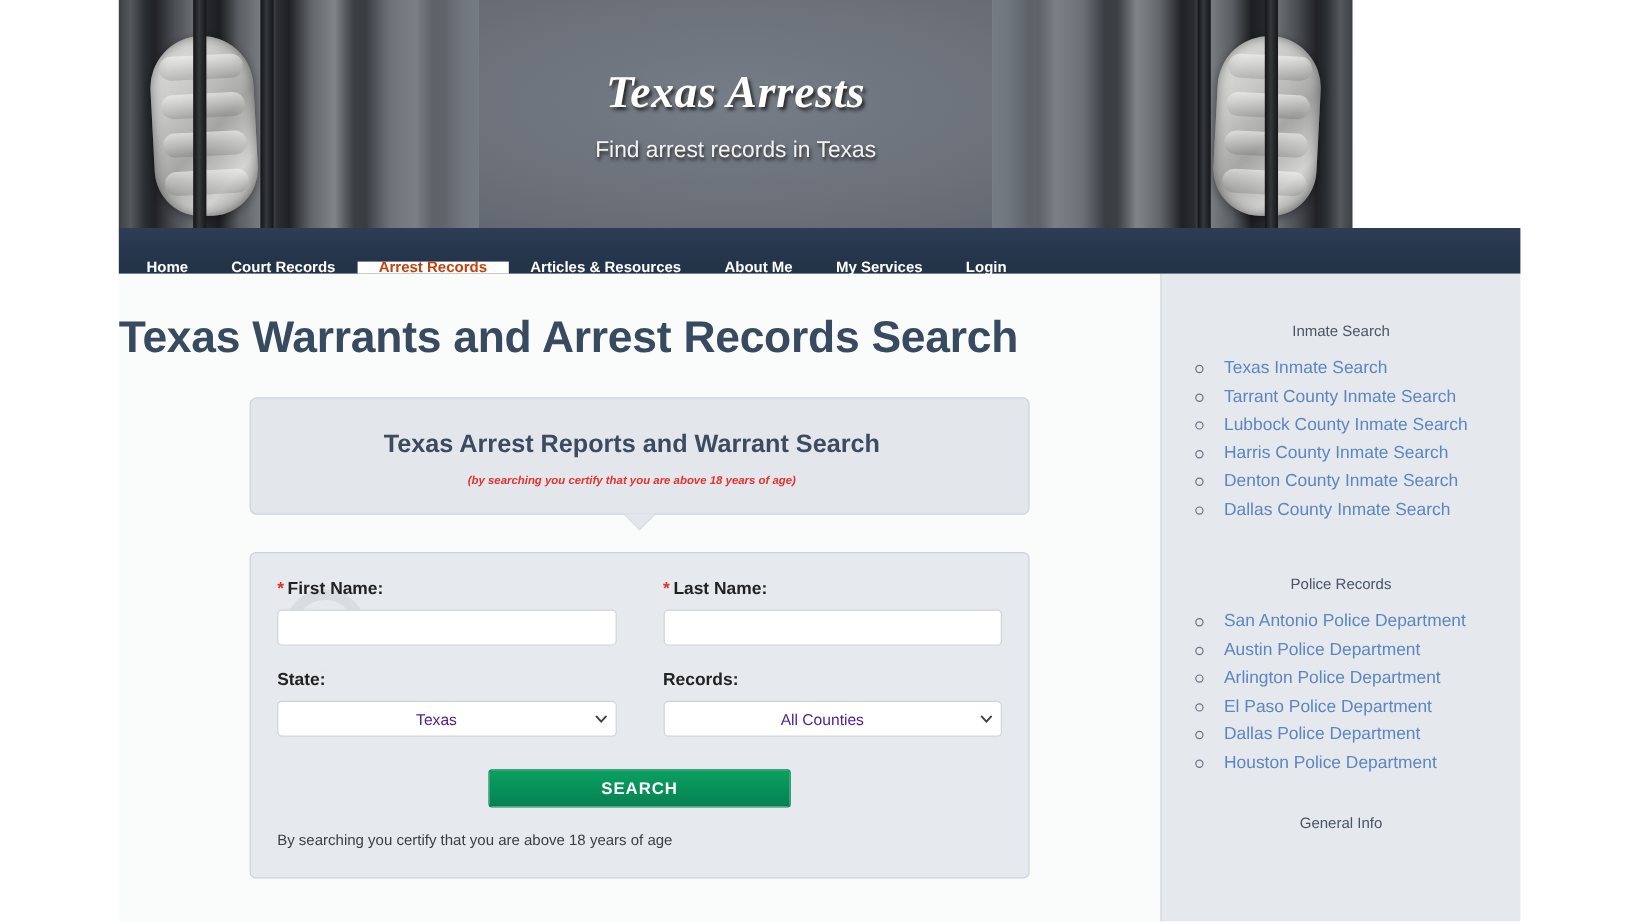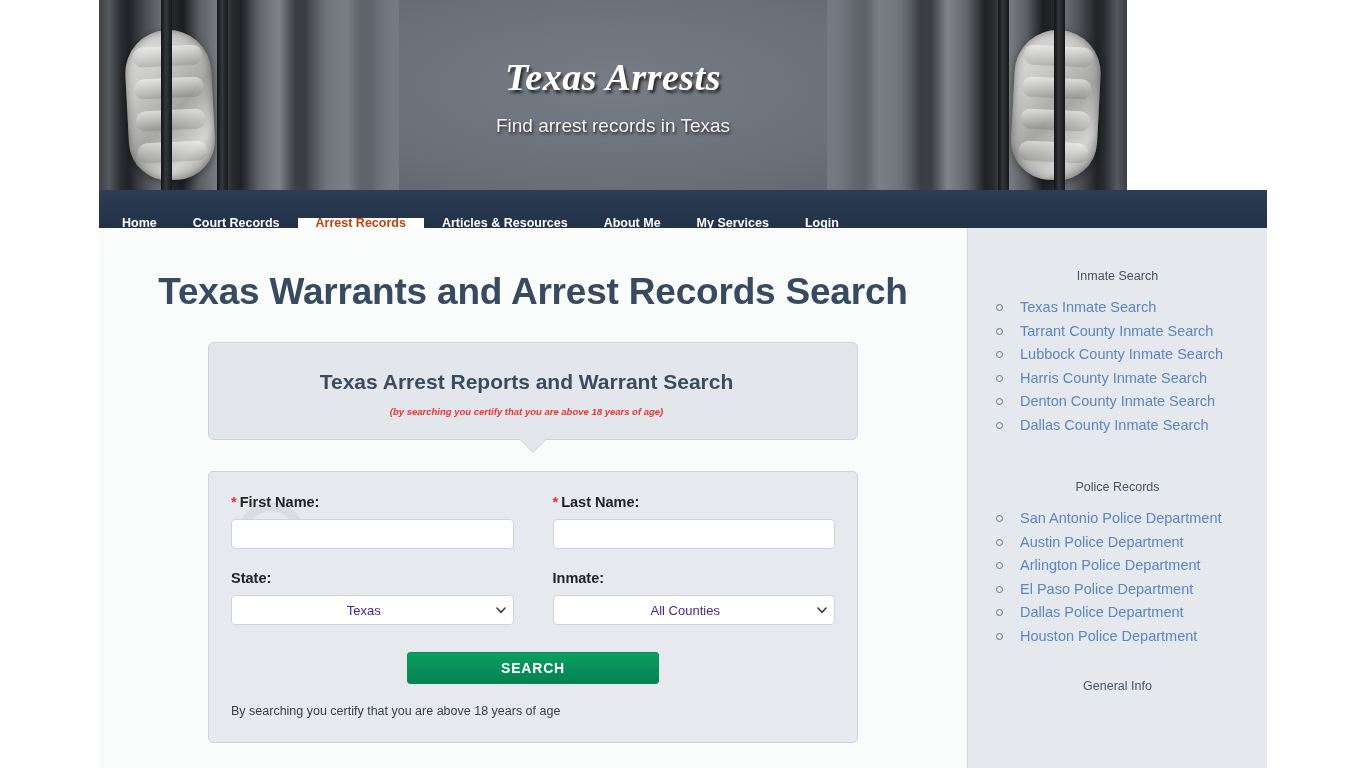--- a/index.html
+++ b/index.html
@@ -171,23 +171,22 @@
     position: relative;
   }
   .side-col {
     width: 300px;
     background: #e5e8ed;
     border-left: 1px solid #d3d8df;
     position: relative;
   }
 
   .page-title {
-    margin: 11px;
+    margin: 0;
     padding: 32px 0 0 0;
-    text-align: center;
     font-size: 37px;
     font-weight: bold;
     color: #374a60;
     letter-spacing: -.2px;
   }
 
   
   .bubble {
     position: relative;
     width: 650px;
@@ -451,21 +450,21 @@
                 </select>
                 <span class="chev">
                   <svg width="10" height="7" viewBox="0 0 10 7">
                       <path d="M1 1 L5 5.4 L9 1" fill="none" stroke="#3b4149" stroke-width="1.6" stroke-linecap="round" stroke-linejoin="round"></path>
                     </svg>
                 </span>
               </div>
             </div>
 
             <div class="field">
-              <label class="field-label">Inmate:</label>
+              <label class="field-label">Records:</label>
               <div class="select-wrap">
                 <select class="select-input">
                   <option>All Counties</option>
                 </select>
                 <span class="chev">
                   <svg width="10" height="7" viewBox="0 0 10 7">
                       <path d="M1 1 L5 5.4 L9 1" fill="none" stroke="#3b4149" stroke-width="1.6" stroke-linecap="round" stroke-linejoin="round"></path>
                     </svg>
                 </span>
               </div>

